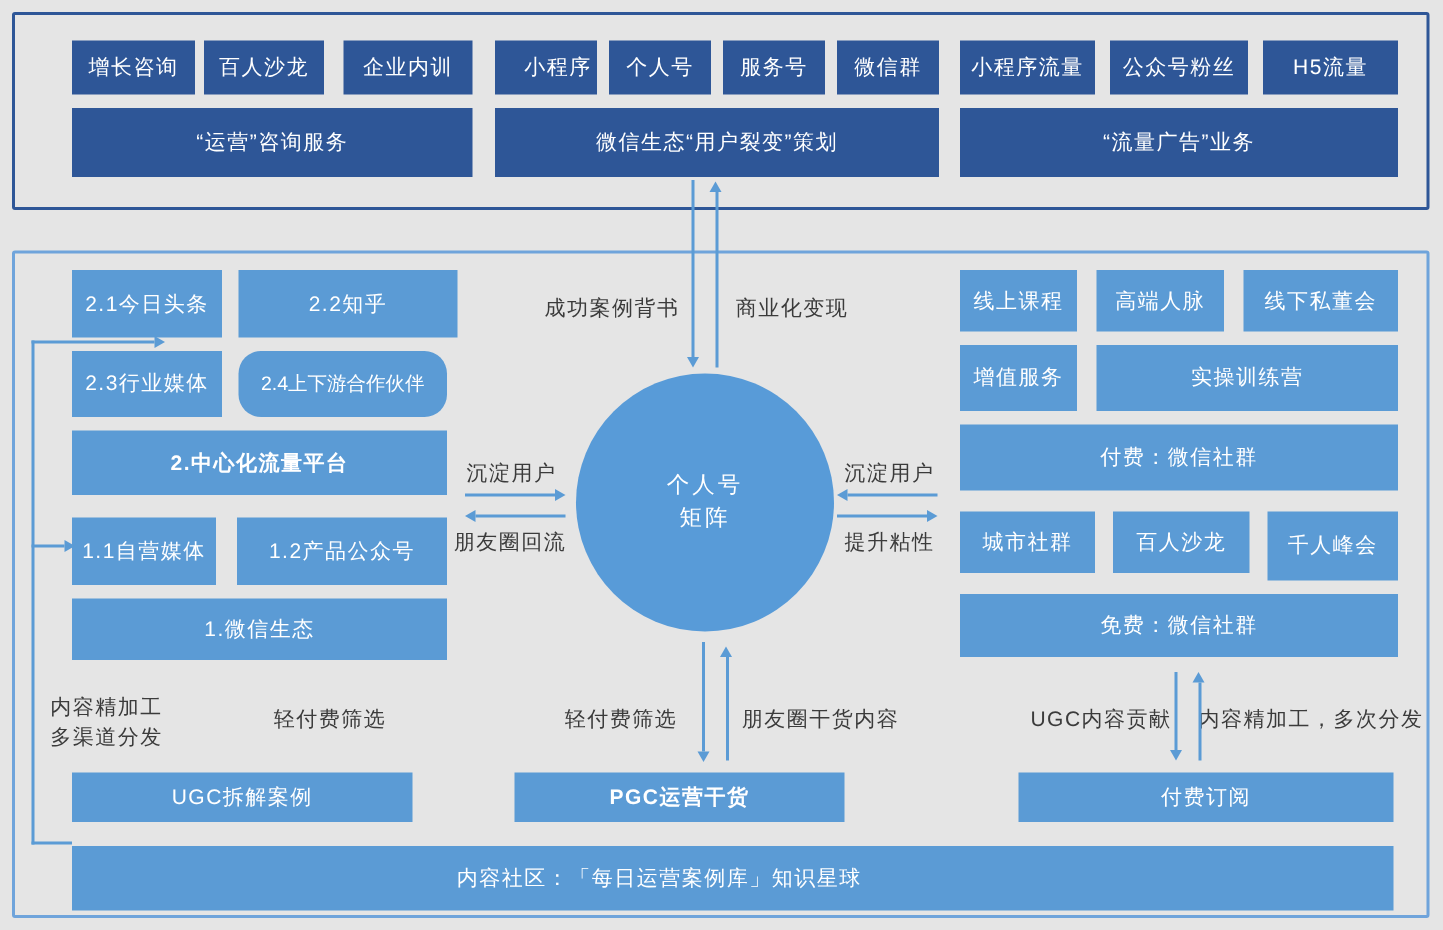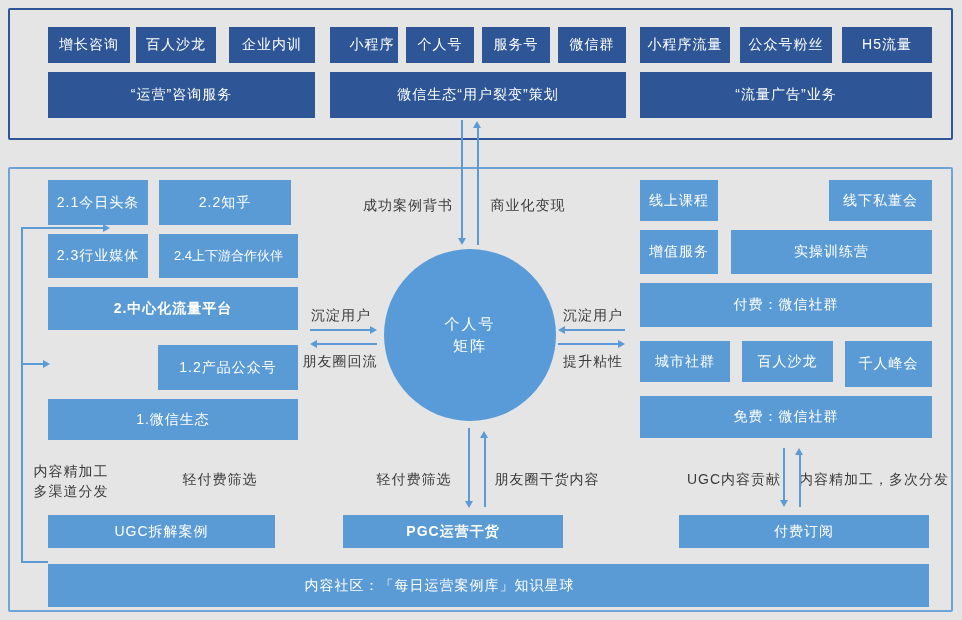--- a/index.html
+++ b/index.html
@@ -45,29 +45,31 @@
   <div class="navy" style="left:482px;top:27px;width:68px;height:36px;">服务号</div>
   <div class="navy" style="left:558px;top:27px;width:68px;height:36px;">微信群</div>
   <div class="navy" style="left:330px;top:72px;width:296px;height:46px;">微信生态“用户裂变”策划</div>
 
   <div class="navy" style="left:640px;top:27px;width:90px;height:36px;">小程序流量</div>
   <div class="navy" style="left:740px;top:27px;width:92px;height:36px;">公众号粉丝</div>
   <div class="navy" style="left:842px;top:27px;width:90px;height:36px;">H5流量</div>
   <div class="navy" style="left:640px;top:72px;width:292px;height:46px;">“流量广告”业务</div>
 
   <div class="blue" style="left:48px;top:180px;width:100px;height:45px;">2.1今日头条</div>
-  <div class="blue" style="left:159px;top:180px;width:132px;height:45px;">2.2知乎</div>
+  <div class="blue" style="left:159px;top:180px;width:146px;height:45px;">2.2知乎</div>
   <div class="blue" style="left:48px;top:234px;width:100px;height:44px;">2.3行业媒体</div>
-  <div class="blue sm" style="left:159px;top:234px;width:139px;height:44px;">2.4上下游合作伙伴</div>
+  <div class="blue sm" style="left:159px;top:234px;width:139px;height:44px;border-radius:15px;">2.4上下游合作伙伴</div>
   <div class="blue" style="left:48px;top:287px;width:250px;height:43px;font-weight:bold;">2.中心化流量平台</div>
 
+  <div class="blue" style="left:48px;top:345px;width:96px;height:45px;">1.1自营媒体</div>
   <div class="blue" style="left:158px;top:345px;width:140px;height:45px;">1.2产品公众号</div>
   <div class="blue" style="left:48px;top:399px;width:250px;height:41px;">1.微信生态</div>
 
   <div class="blue" style="left:640px;top:180px;width:78px;height:41px;">线上课程</div>
+  <div class="blue" style="left:731px;top:180px;width:85px;height:41px;">高端人脉</div>
   <div class="blue" style="left:829px;top:180px;width:103px;height:41px;">线下私董会</div>
   <div class="blue" style="left:640px;top:230px;width:78px;height:44px;">增值服务</div>
   <div class="blue" style="left:731px;top:230px;width:201px;height:44px;">实操训练营</div>
   <div class="blue" style="left:640px;top:283px;width:292px;height:44px;">付费：微信社群</div>
 
   <div class="blue" style="left:640px;top:341px;width:90px;height:41px;">城市社群</div>
   <div class="blue" style="left:742px;top:341px;width:91px;height:41px;">百人沙龙</div>
   <div class="blue" style="left:845px;top:341px;width:87px;height:46px;">千人峰会</div>
   <div class="blue" style="left:640px;top:396px;width:292px;height:42px;">免费：微信社群</div>
 

